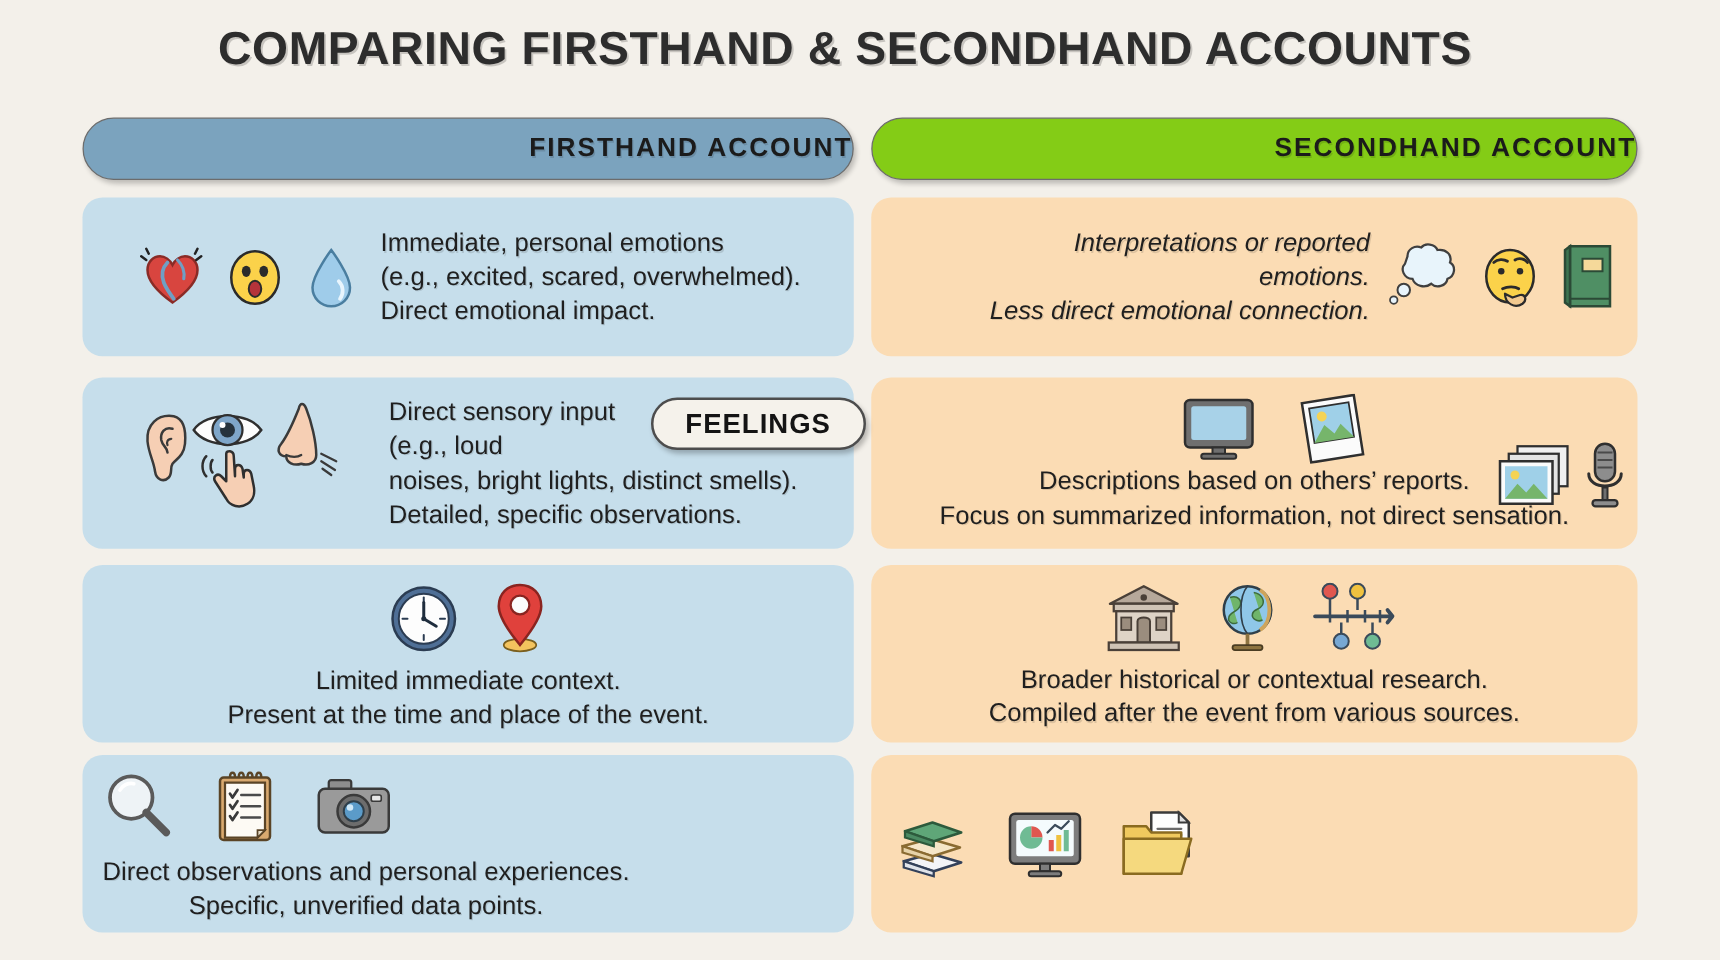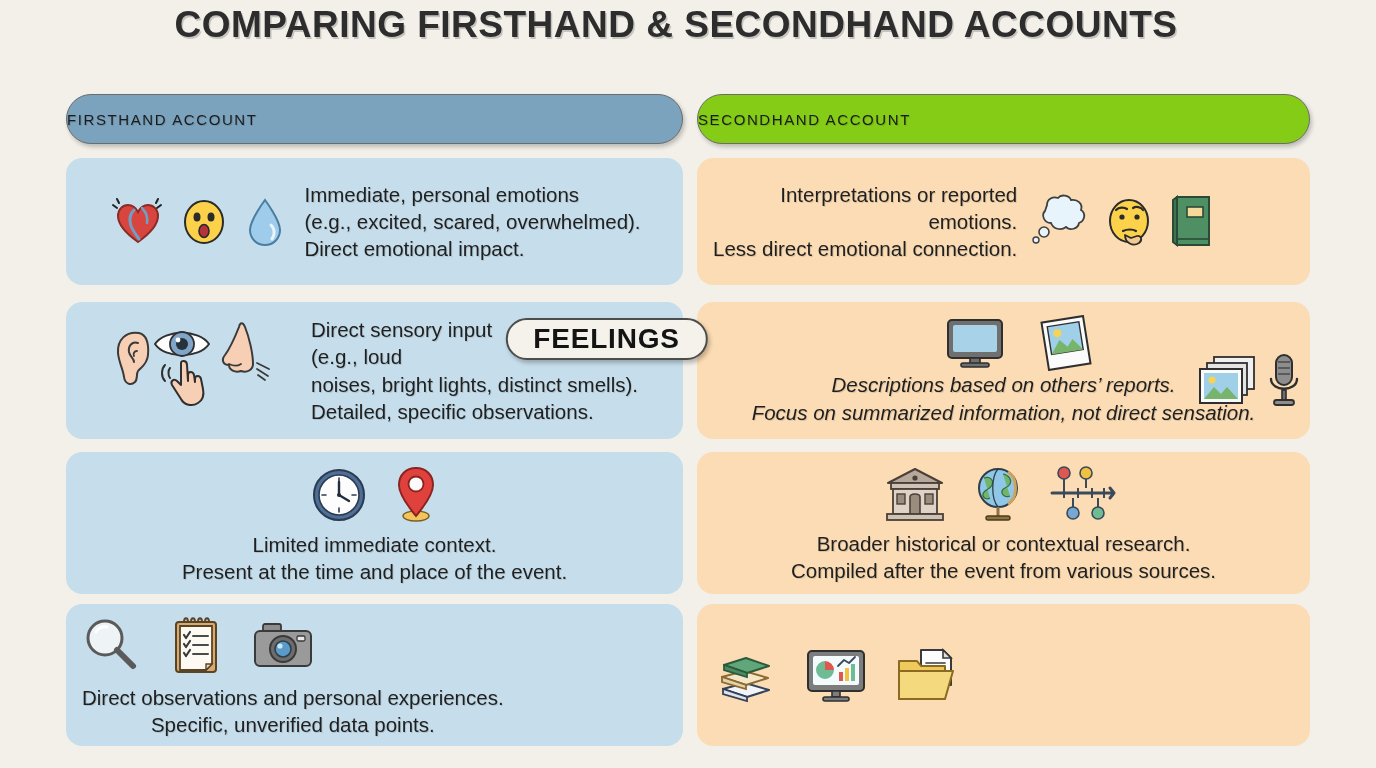--- a/index.html
+++ b/index.html
@@ -9,42 +9,42 @@
     height: 768px;
     background: #f3f0ea;
     font-family: "Liberation Sans", sans-serif;
     overflow: hidden;
     position: relative;
   }
 
   
   #page-title {
     position: absolute;
-    top: 4px;
+    top: 18px;
     left: 0;
     width: 1352px;
     text-align: center;
     font-size: 37px;
     font-weight: bold;
     letter-spacing: 0.5px;
     color: #2d2d2d;
     text-shadow: 1.5px 1.5px 0 rgba(0,0,0,0.18);
   }
 
   
   .col-header {
     position: absolute;
     top: 94px;
     height: 50px;
     border-radius: 26px;
     display: flex;
     align-items: center;
-    justify-content: flex-start;
-    font-size: 15px;
-    font-weight: normal;
+    justify-content: flex-end;
+    font-size: 21px;
+    font-weight: bold;
     letter-spacing: 1.6px;
     color: #1b1b1b;
     border: 1.5px solid #6c6c6c;
     box-shadow: 2px 3px 4px rgba(0,0,0,0.22);
     text-shadow: 1px 1px 0 rgba(0,0,0,0.13);
   }
   #header-firsthand {
     left: 66px;
     width: 617px;
     background: #7ba3be;
@@ -89,21 +89,21 @@
     left: 50%;
     transform: translateX(-50%);
     height: 42px;
     padding: 0 26px;
     border-radius: 21px;
     background: #f5f2eb;
     border: 2px solid #4d4d4d;
     display: flex;
     align-items: center;
     justify-content: center;
-    font-size: 28px;
+    font-size: 22px;
     font-weight: bold;
     letter-spacing: 0.8px;
     color: #141414;
     white-space: nowrap;
     box-shadow: 2px 3px 4px rgba(0,0,0,0.25);
     z-index: 6;
   }
 
   
   .icons {
@@ -112,30 +112,30 @@
     gap: 14px;
   }
   .icon { display: block; flex: none; }
 
   
   #row-1 { top: 158px; height: 127px; }
   #row1-left-inner  { flex-direction: row; align-items: center; gap: 18px; padding-left: 20px; }
   #row1-left-text   { text-align: left; }
   #row1-right-inner { align-items: flex-end; padding-right: 16px; }
   #row1-right-text  { text-align: right; }
-  #row1-right-row   { display: flex; align-items: center; gap: 8px; width: 100%; }
+  #row1-right-row   { display: flex; align-items: center; justify-content: flex-end; gap: 8px; width: 100%; font-style: italic; }
   #pill-1 { top: 160px; }
 
   
   #row-2 { top: 302px; height: 137px; }
   #row2-left-inner  { flex-direction: row; align-items: center; gap: 12px; padding-left: 14px; justify-content: center; }
   #row2-left-icons  { position: relative; width: 190px; height: 115px; flex: none; }
   #row2-left-icons .icon { position: absolute; }
   #row2-left-text   { text-align: left; }
-  #row2-right-inner { align-items: center; padding: 6px 14px; font-style: italic; }
+  #row2-right-inner { align-items: center; padding: 6px 14px; }
   #row2-right-top   { display: flex; align-items: center; justify-content: center; gap: 34px; width: 100%; padding-left: 30px; }
   #row2-right-text  { text-align: center; }
   #row2-right-bottom{ position: relative; width: 100%; display: flex; align-items: flex-end; justify-content: center; }
   #row2-right-extra { position: absolute; right: -6px; bottom: 16px; display: flex; align-items: center; gap: 6px; }
   #pill-2 { top: 304px; }
 
   
   #row-3 { top: 452px; height: 142px; }
   #row3-left-inner, #row3-right-inner { align-items: center; justify-content: center; gap: 6px; padding-top: 14px; }
   #row3-left-text, #row3-right-text { text-align: center; }

